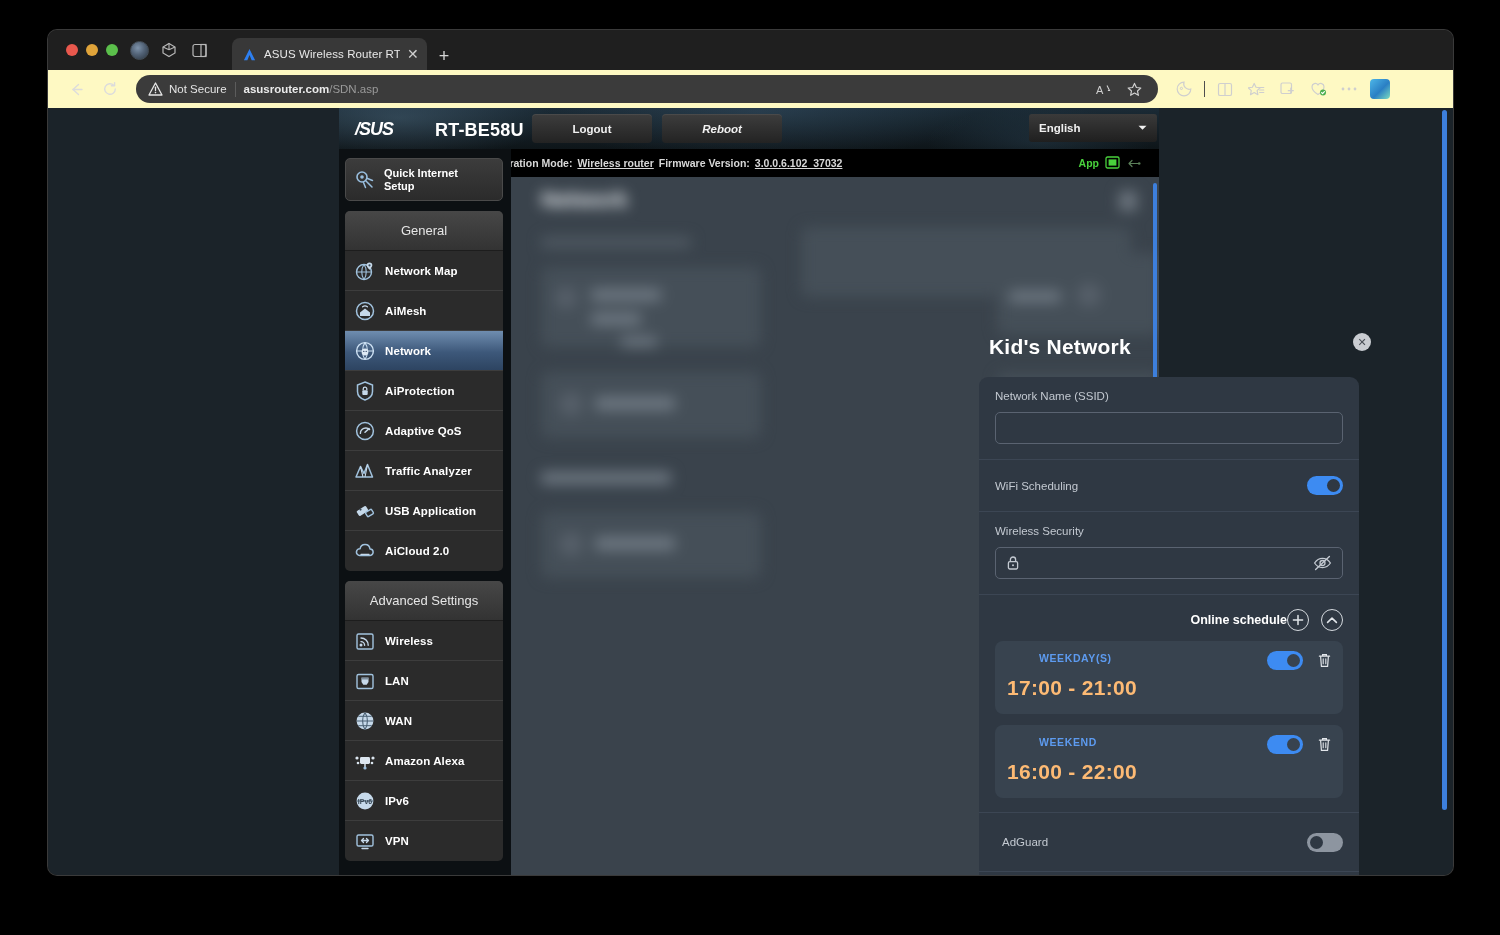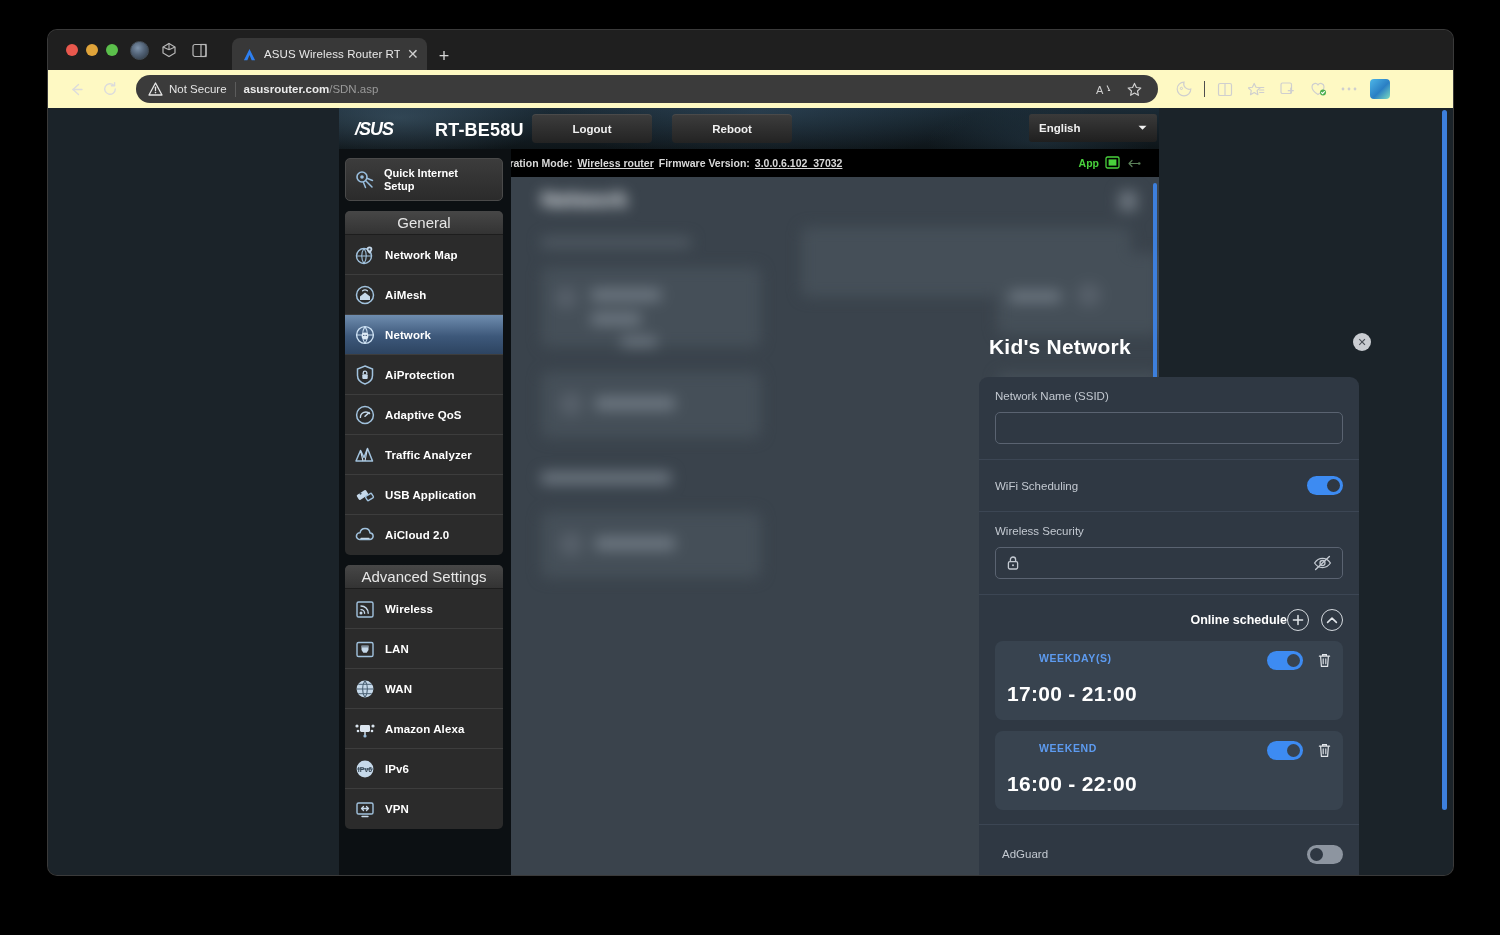--- a/index.html
+++ b/index.html
@@ -150,21 +150,21 @@
     position: absolute; top: 6px;
     width: 120px; height: 29px;
     background: linear-gradient(180deg, #3d3d3d 0%, #232323 100%);
     border-radius: 4px;
     display: flex; align-items: center; justify-content: center;
     color: #f0f0f0; font-size: 11.5px; font-weight: bold;
     cursor: pointer;
     box-shadow: 0 1px 0 rgba(255,255,255,.07) inset;
   }
   #btn-logout { left: 193px; }
-  #btn-reboot { left: 333px; }
+  #btn-reboot { left: 323px; font-style: italic; }
   #lang-select {
     position: absolute; right: 2px; top: 6px;
     width: 128px; height: 28px;
     background: linear-gradient(180deg, #3a3a3a 0%, #1f1f1f 100%);
     border-radius: 3px;
     display: flex; align-items: center; justify-content: space-between;
     padding: 0 10px;
     color: #f0f0f0; font-size: 11.5px; font-weight: bold;
     cursor: pointer;
   }
@@ -200,23 +200,23 @@
     border: 1px solid #4a4a4a;
     border-radius: 5px;
     display: flex; align-items: center;
     padding: 0 8px; gap: 8px;
     cursor: pointer;
   }
   #qis-btn .lbl { color: #fff; font-size: 11px; font-weight: bold; line-height: 13px; }
 
   .group { margin-top: 10px; background: #2b2b2b; border-radius: 5px; overflow: hidden; }
   .group-hd {
-    height: 24px;
+    height: 40px;
     background: linear-gradient(180deg, #474747 0%, #333 100%);
-    color: #e6e6e6; font-size: 15px;
+    color: #e6e6e6; font-size: 13px;
     display: flex; align-items: center; justify-content: center;
     border-bottom: 1px solid #1d1d1d;
   }
   .nav-item {
     height: 40px;
     display: flex; align-items: center; gap: 9px;
     padding-left: 9px;
     border-bottom: 1px solid #3d3d3d;
     cursor: pointer;
   }
@@ -339,21 +339,21 @@
   }
 
   #sched-list { padding: 0 16px 14px; display: flex; flex-direction: column; gap: 11px; }
   .sched-card {
     background: #38434f;
     border-radius: 8px;
     padding: 11px 12px 14px;
     position: relative;
   }
   .sched-card .tag { color: #5d9bf0; font-size: 10.5px; font-weight: bold; letter-spacing: .6px; margin-left: 32px; }
-  .sched-card .time { color: #ffffff; font-size: 21px; font-weight: bold; margin-top: 18px; letter-spacing: .3px; }
+  .sched-card .time { color: #fdba74; font-size: 21px; font-weight: bold; margin-top: 12px; letter-spacing: .3px; }
   .sched-ctl {
     position: absolute; right: 11px; top: 10px;
     display: flex; align-items: center; gap: 14px;
   }
   .trash { width: 15px; height: 17px; cursor: pointer; }
 
   svg { display: block; }
 </style>
 </head>
 <body>

